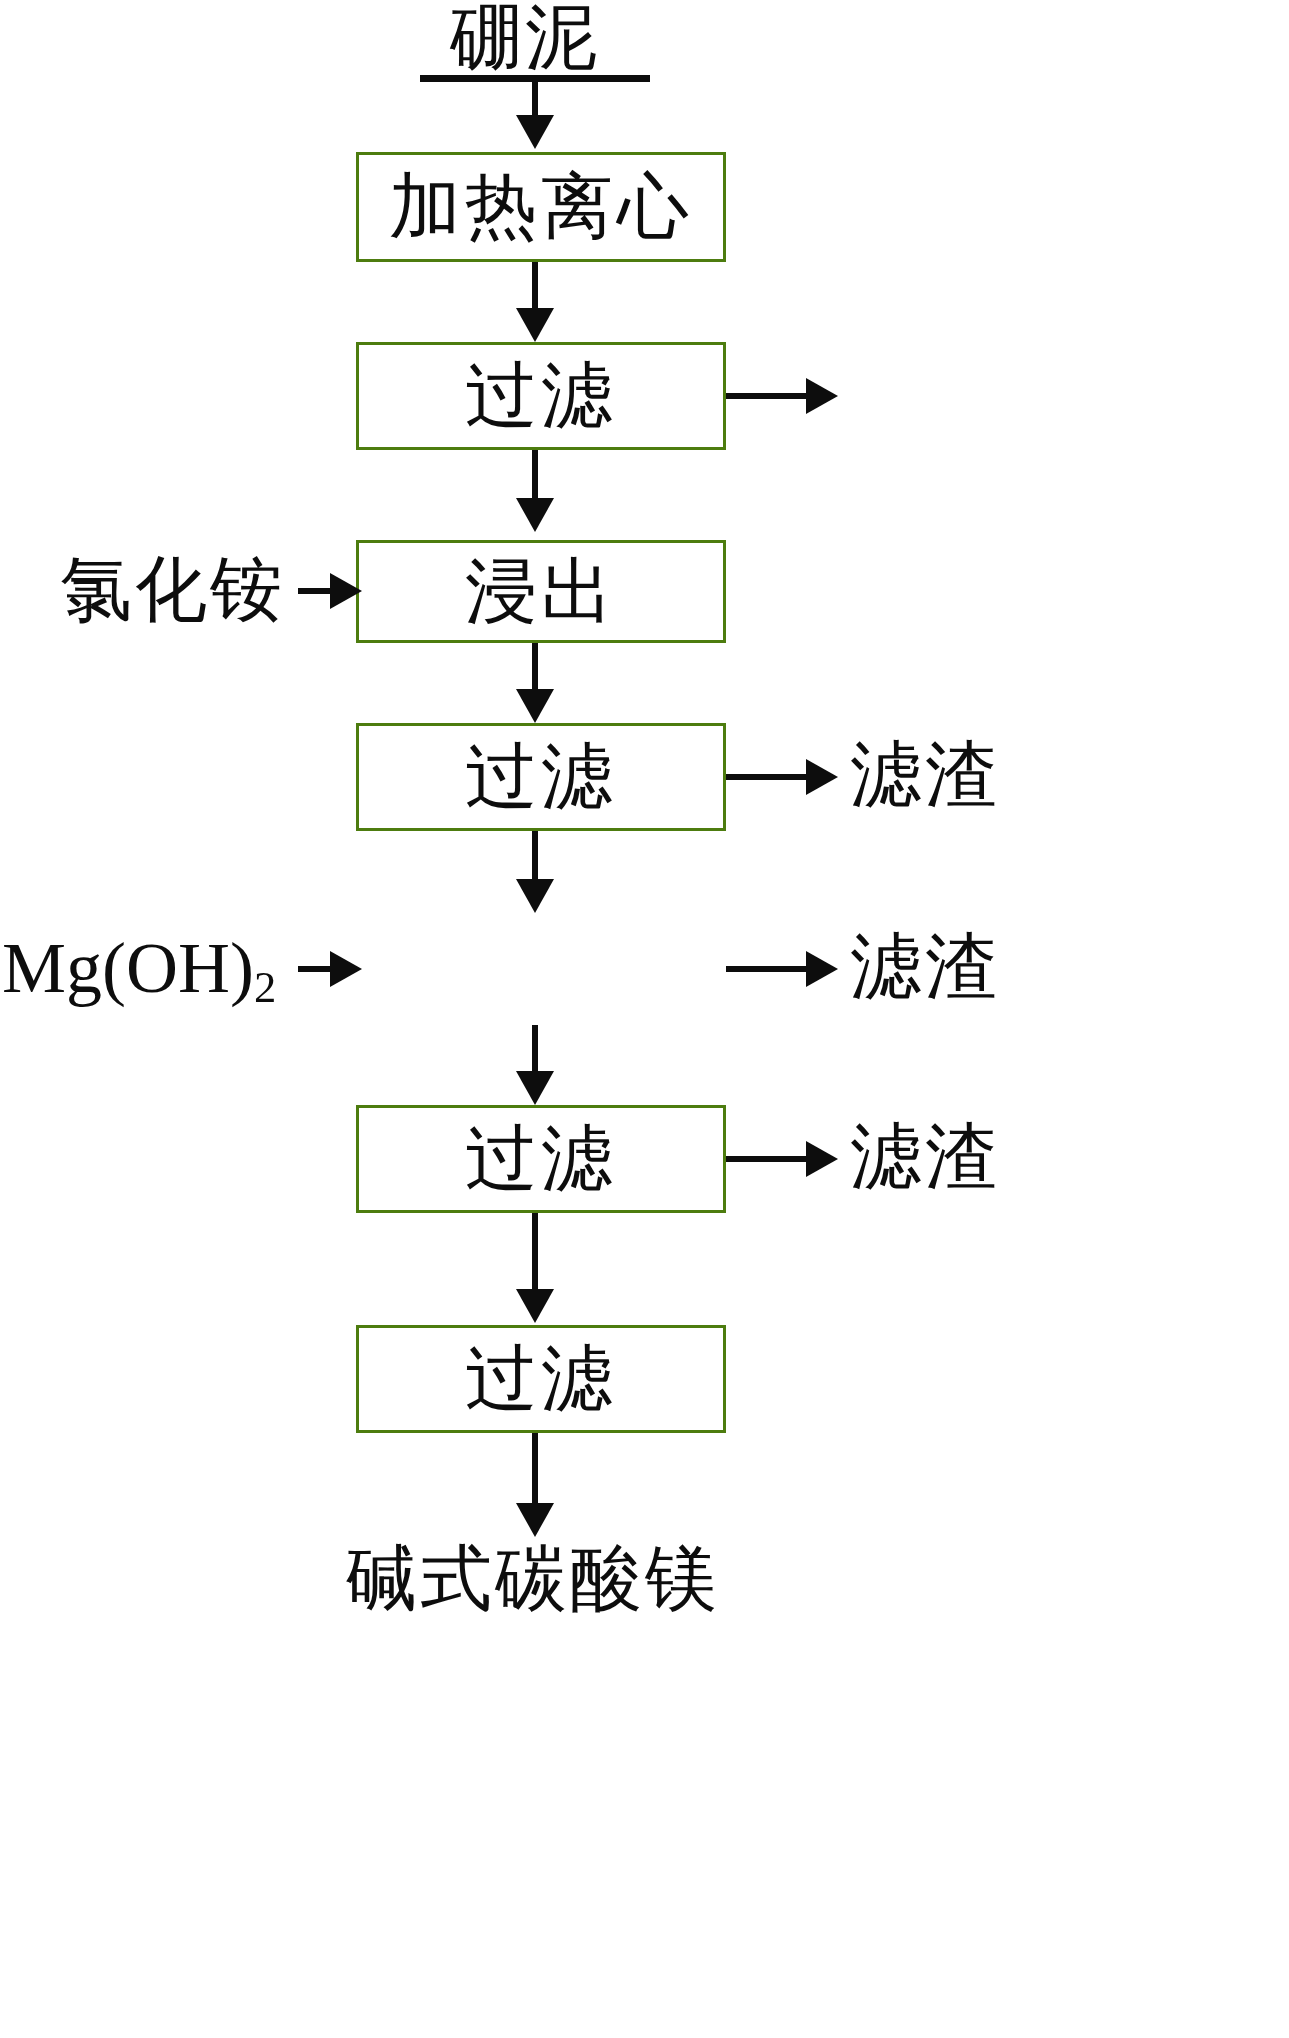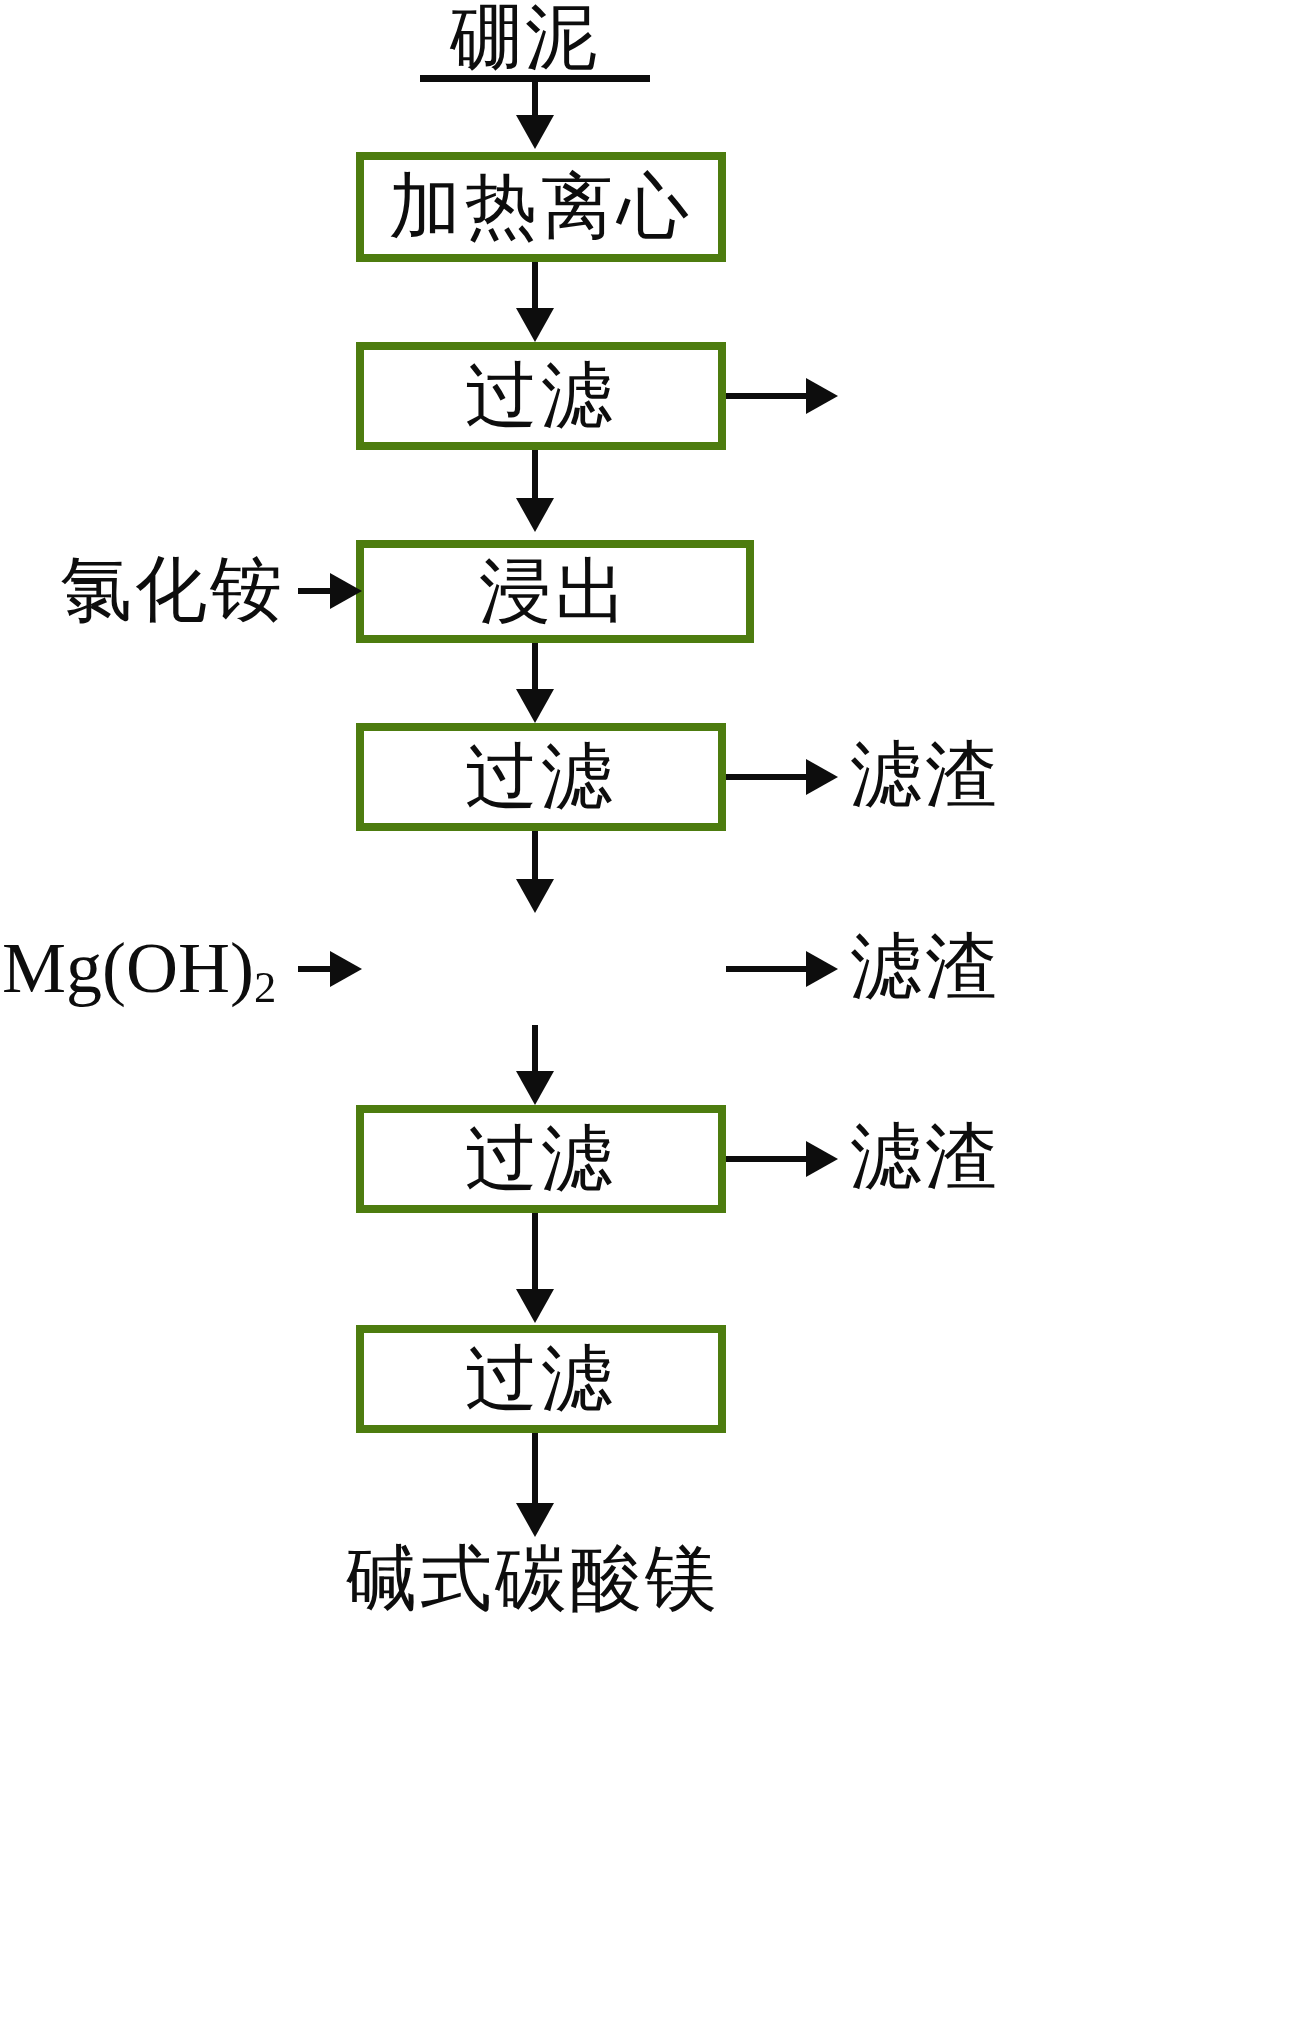--- a/index.html
+++ b/index.html
@@ -16,21 +16,21 @@
     height: 2038px;
     background: #ffffff;
     overflow: hidden;
     padding-left: 32px;
   }
 
   
   .proc-box {
     position: absolute;
     box-sizing: border-box;
-    border: 8px solid #4d7c0f;
+    border: 3px solid #4d7c0f;
     background: #ffffff;
     display: flex;
     align-items: center;
     justify-content: center;
   }
   .proc-label {
     font-family: "Liberation Serif", "DejaVu Serif", serif;
     font-size: 72px;
     line-height: 1;
     color: #0d0d0d;
@@ -109,21 +109,21 @@
   <div class="proc-box" style="left:356px; top:342px; width:370px; height:108px;">
     <span class="proc-label">过滤</span>
   </div>
 
   <div class="h-line" style="left:726px; top:393px; width:82px;"></div>
   <div class="arrow-right" style="left:806px; top:378px;"></div>
 
   <div class="v-line" style="left:532px; top:450px; height:50px;"></div>
   <div class="arrow-down" style="left:516px; top:498px;"></div>
 
-  <div class="proc-box" style="left:356px; top:540px; width:398px; height:103px;">
+  <div class="proc-box" style="left:356px; top:540px; width:370px; height:103px;">
     <span class="proc-label">浸出</span>
   </div>
 
   <div class="io-text" style="left:60px; top:554px;">氯化铵</div>
   <div class="h-line" style="left:298px; top:588px; width:36px;"></div>
   <div class="arrow-right" style="left:330px; top:573px;"></div>
 
   <div class="v-line" style="left:532px; top:643px; height:48px;"></div>
   <div class="arrow-down" style="left:516px; top:689px;"></div>
 

